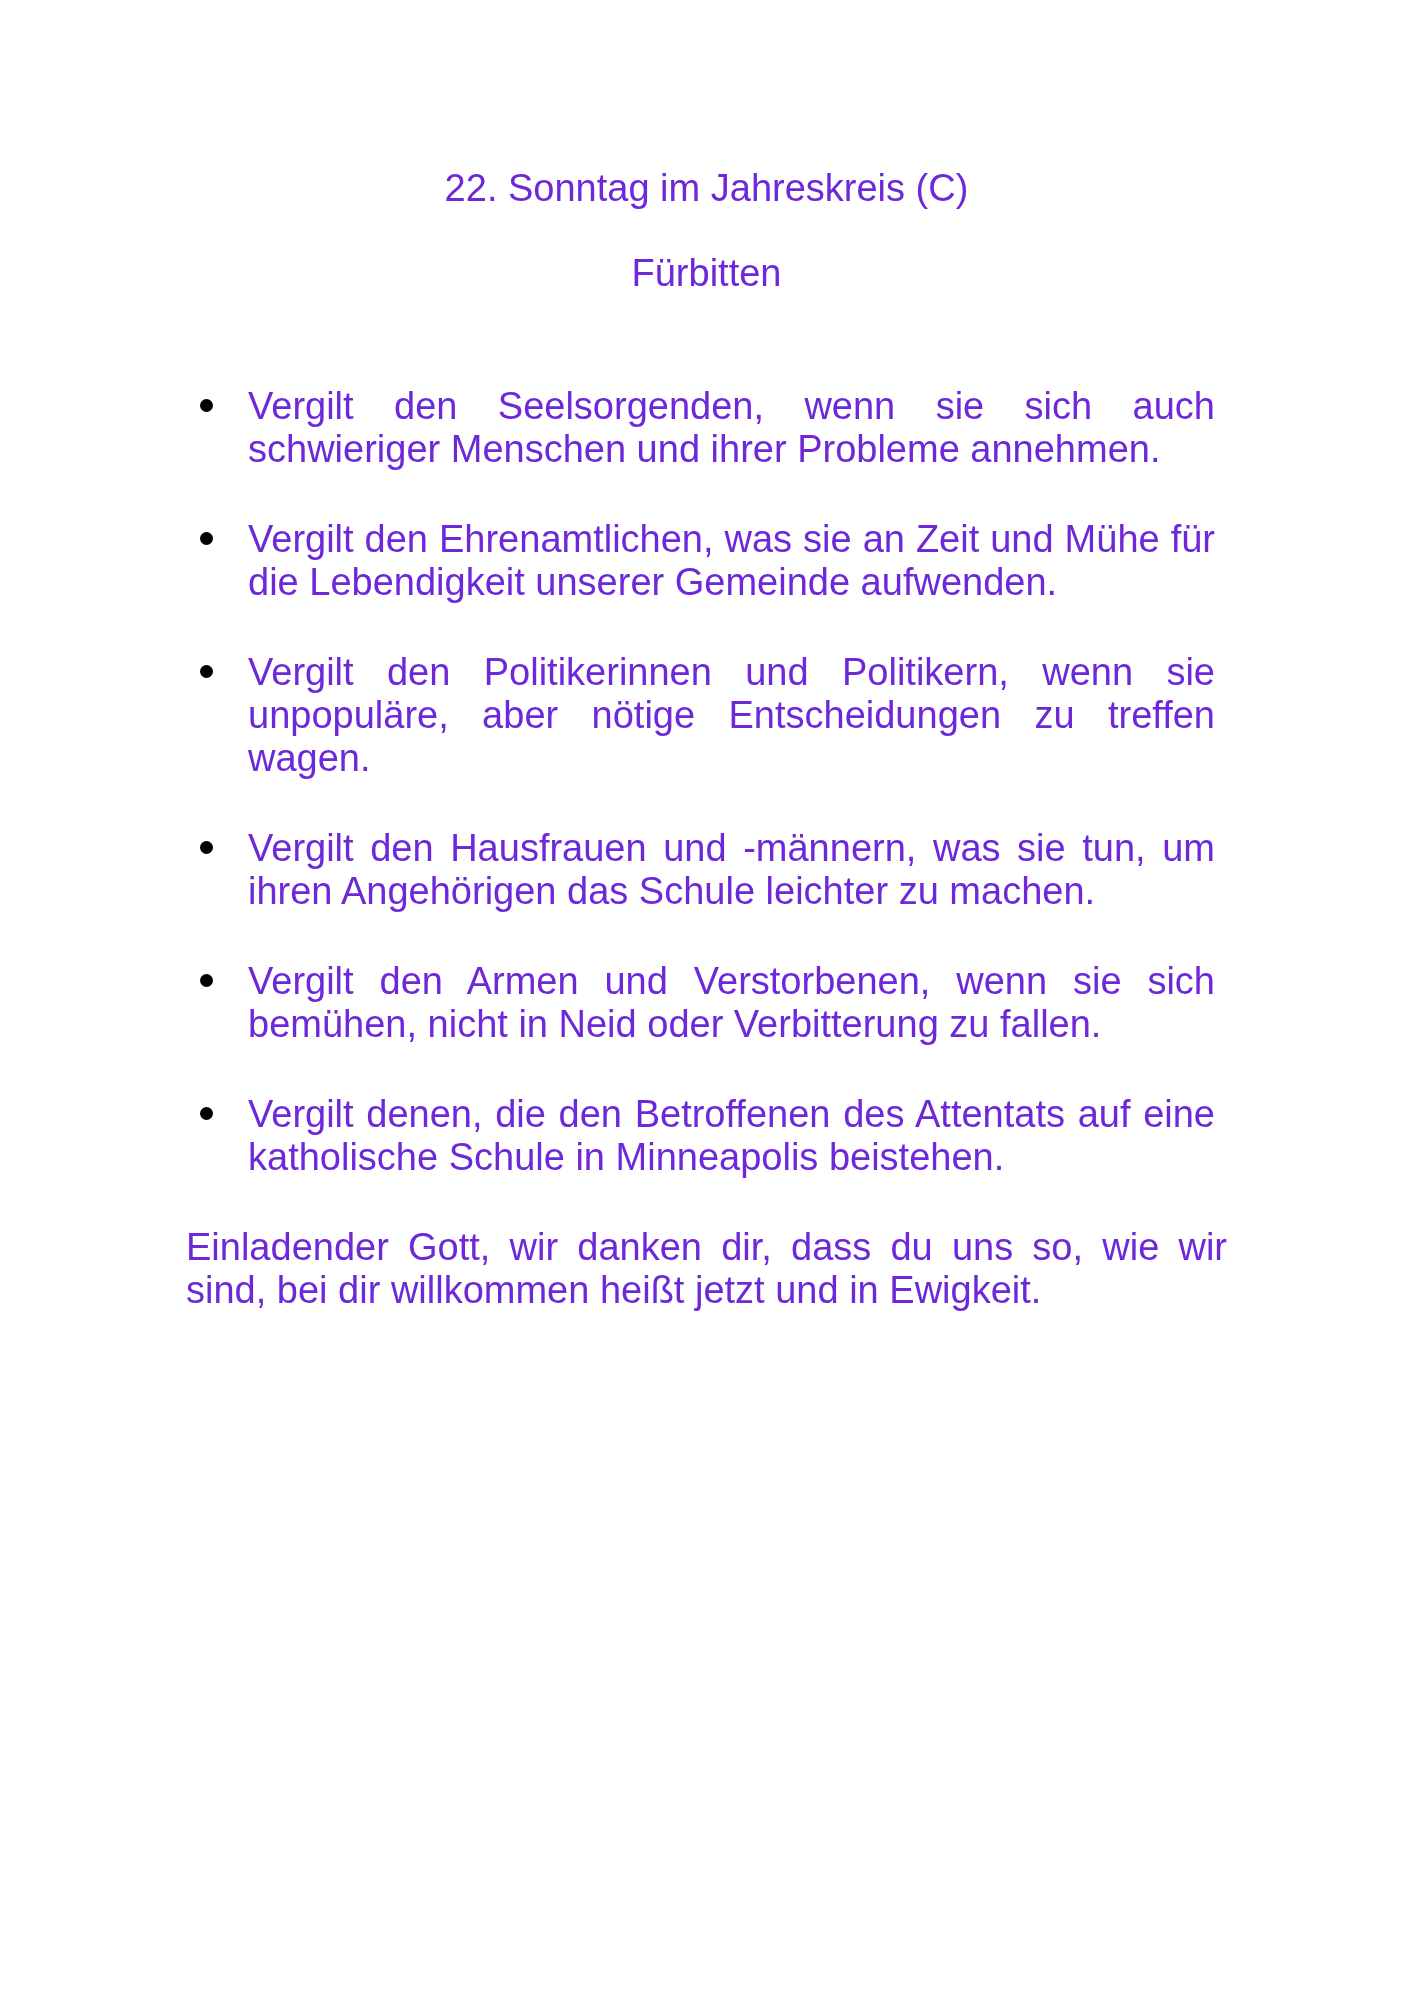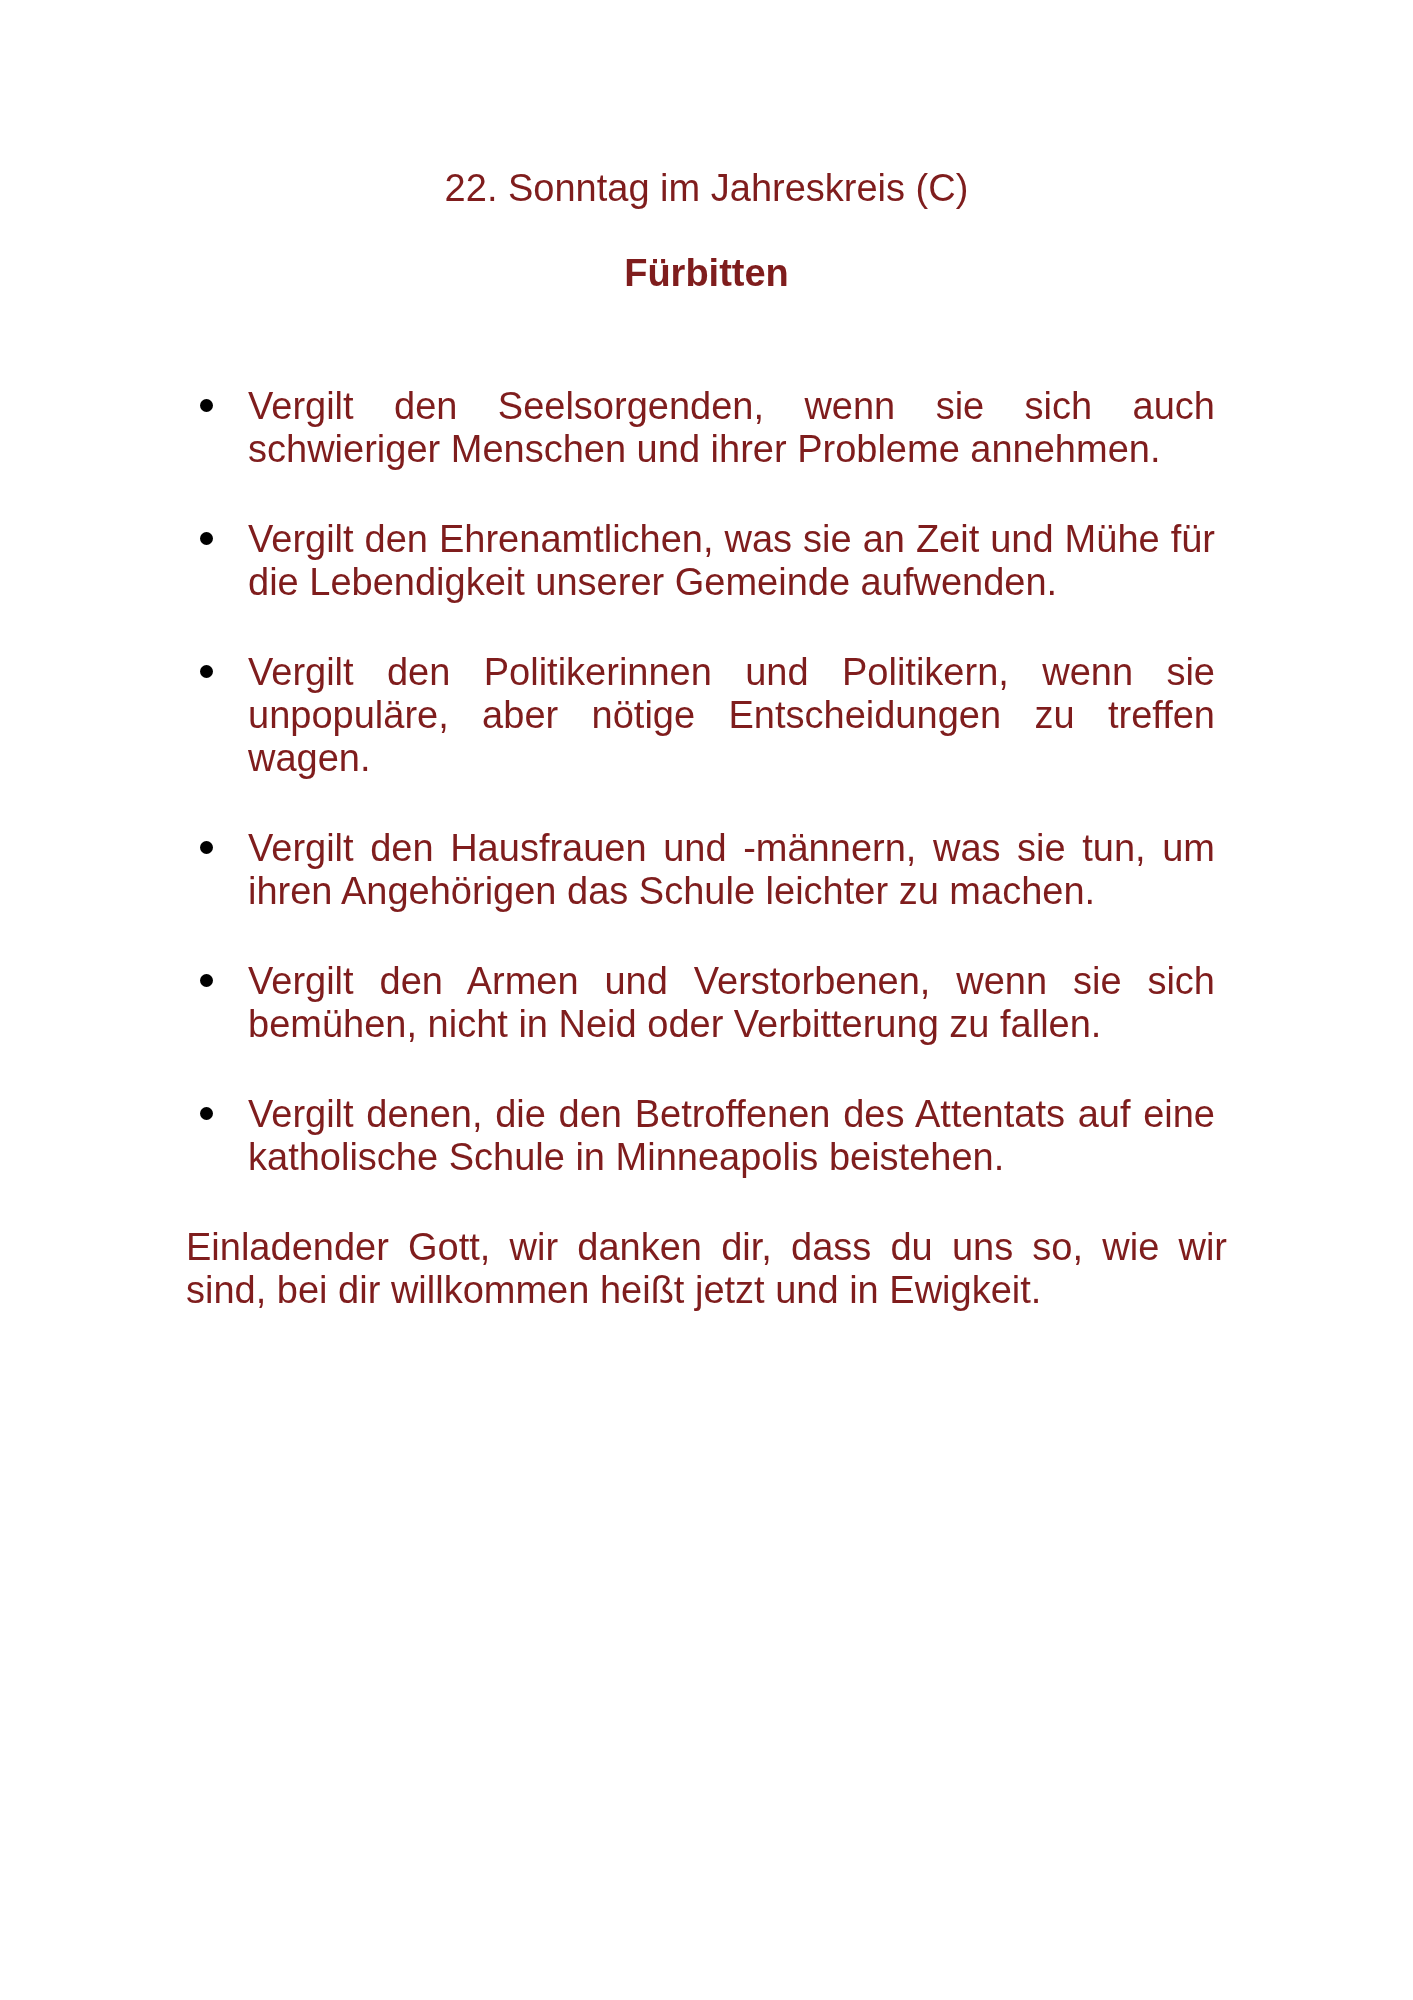--- a/index.html
+++ b/index.html
@@ -6,38 +6,38 @@
     margin: 0;
     padding: 0;
     background: #ffffff;
   }
   .page {
     position: relative;
     width: 1381px;
     height: 2000px;
     margin: 0 auto;
     background: #ffffff;
-    color: #7f1d1d;
+    color: #6d28d9;
     font-family: "Liberation Sans", "DejaVu Sans", sans-serif;
     font-size: 38px;
     line-height: 43px;
     box-sizing: border-box;
     padding: 167px 170px 0 170px;
     overflow: hidden;
   }
   .doc-title {
     text-align: center;
     font-weight: 400;
     margin: 0 0 42px 0;
     font-size: 38px;
     line-height: 43px;
   }
   .doc-heading {
     text-align: center;
-    font-weight: 700;
+    font-weight: 400;
     margin: 0 0 90px 0;
     font-size: 38px;
     line-height: 43px;
   }
   .para {
     text-align: justify;
     margin: 0 0 47px 0;
   }
   ul.intercessions {
     list-style: none;

